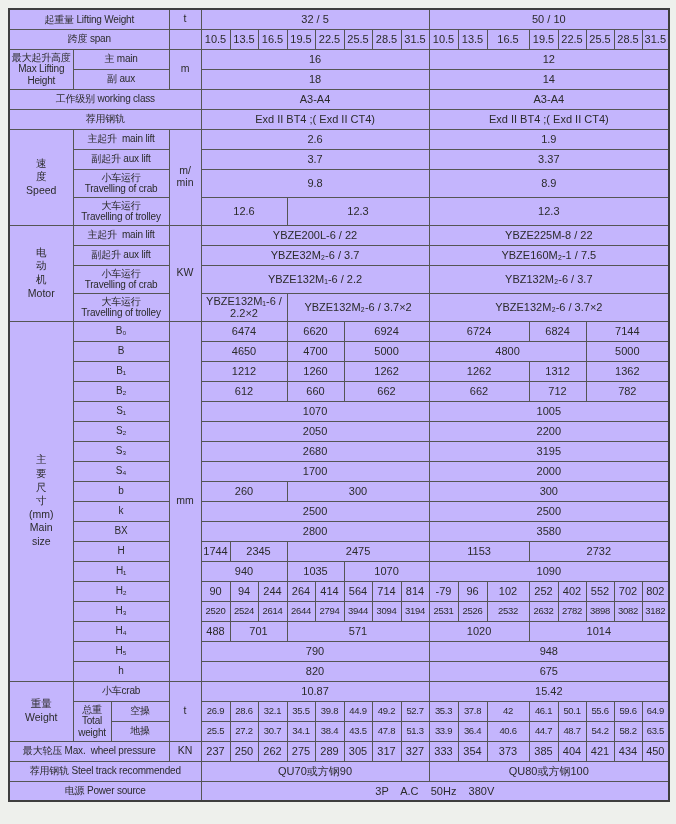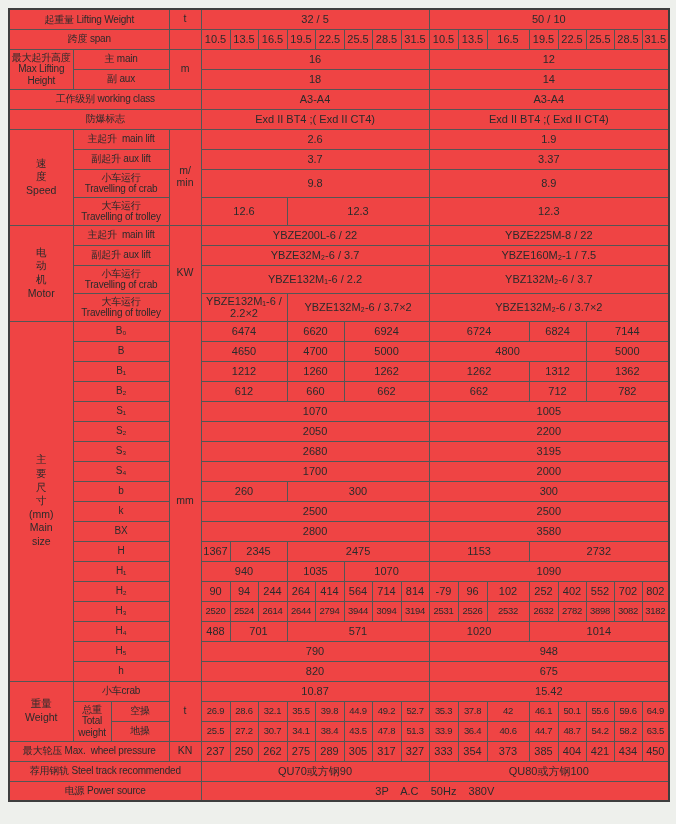--- a/index.html
+++ b/index.html
@@ -1,18 +1,18 @@
 <!DOCTYPE html>
 <html><head>
 <meta charset="utf-8">
 <style>
   html,body{margin:0;padding:0;}
   body{width:676px;height:824px;background:#eef0ec;}
   .sheet{padding:8px 8px;}
-  table{border-collapse:collapse;table-layout:fixed;width:660px;border:2px solid #3e3e3e;background:#ef4444;}
+  table{border-collapse:collapse;table-layout:fixed;width:660px;border:2px solid #3e3e3e;background:#c4b5fd;}
   tr{height:20px;}
   td{border:1px solid #555;text-align:center;vertical-align:middle;
      font-family:"Liberation Sans","DejaVu Sans",sans-serif;font-size:11px;color:#2b2b2b;
      padding:1px 0;white-space:pre-wrap;overflow:hidden;line-height:1.12;}
   td.lbl{font-size:10px;letter-spacing:-0.2px;}
   td.vert{font-size:10.5px;line-height:1.3;}
   td.unit{font-size:10.5px;}
   td.sm{font-size:9.5px;letter-spacing:-0.3px;padding:0;}
 </style>
 </head>
@@ -82,21 +82,21 @@
           <td colspan="2" class="lbl">副 aux</td>
           <td colspan="8" class="val">18</td>
           <td colspan="8" class="val">14</td>
         </tr>
         <tr>
           <td colspan="4" class="lbl">工作级别 working class</td>
           <td colspan="8" class="val">A3-A4</td>
           <td colspan="8" class="val">A3-A4</td>
         </tr>
         <tr>
-          <td colspan="4" class="lbl">防爆标志</td>
+          <td colspan="4" class="lbl">荐用钢轨</td>
           <td colspan="8" class="val">Exd II BT4 ;( Exd II CT4)</td>
           <td colspan="8" class="val">Exd II BT4 ;( Exd II CT4)</td>
         </tr>
         <tr>
           <td rowspan="4" class="vert">速
 度
 Speed</td>
           <td colspan="2" class="lbl">主起升  main lift</td>
           <td rowspan="4" class="unit">m/
 min</td>
@@ -224,21 +224,21 @@
           <td colspan="8" class="val">2500</td>
           <td colspan="8" class="val">2500</td>
         </tr>
         <tr>
           <td colspan="2" class="lbl">BX</td>
           <td colspan="8" class="val">2800</td>
           <td colspan="8" class="val">3580</td>
         </tr>
         <tr>
           <td colspan="2" class="lbl">H</td>
-          <td class="val">1367</td>
+          <td class="val">1744</td>
           <td colspan="2" class="val">2345</td>
           <td colspan="5" class="val">2475</td>
           <td colspan="3" class="val">1153</td>
           <td colspan="5" class="val">2732</td>
         </tr>
         <tr>
           <td colspan="2" class="lbl">H₁</td>
           <td colspan="3" class="val">940</td>
           <td colspan="2" class="val">1035</td>
           <td colspan="3" class="val">1070</td>

